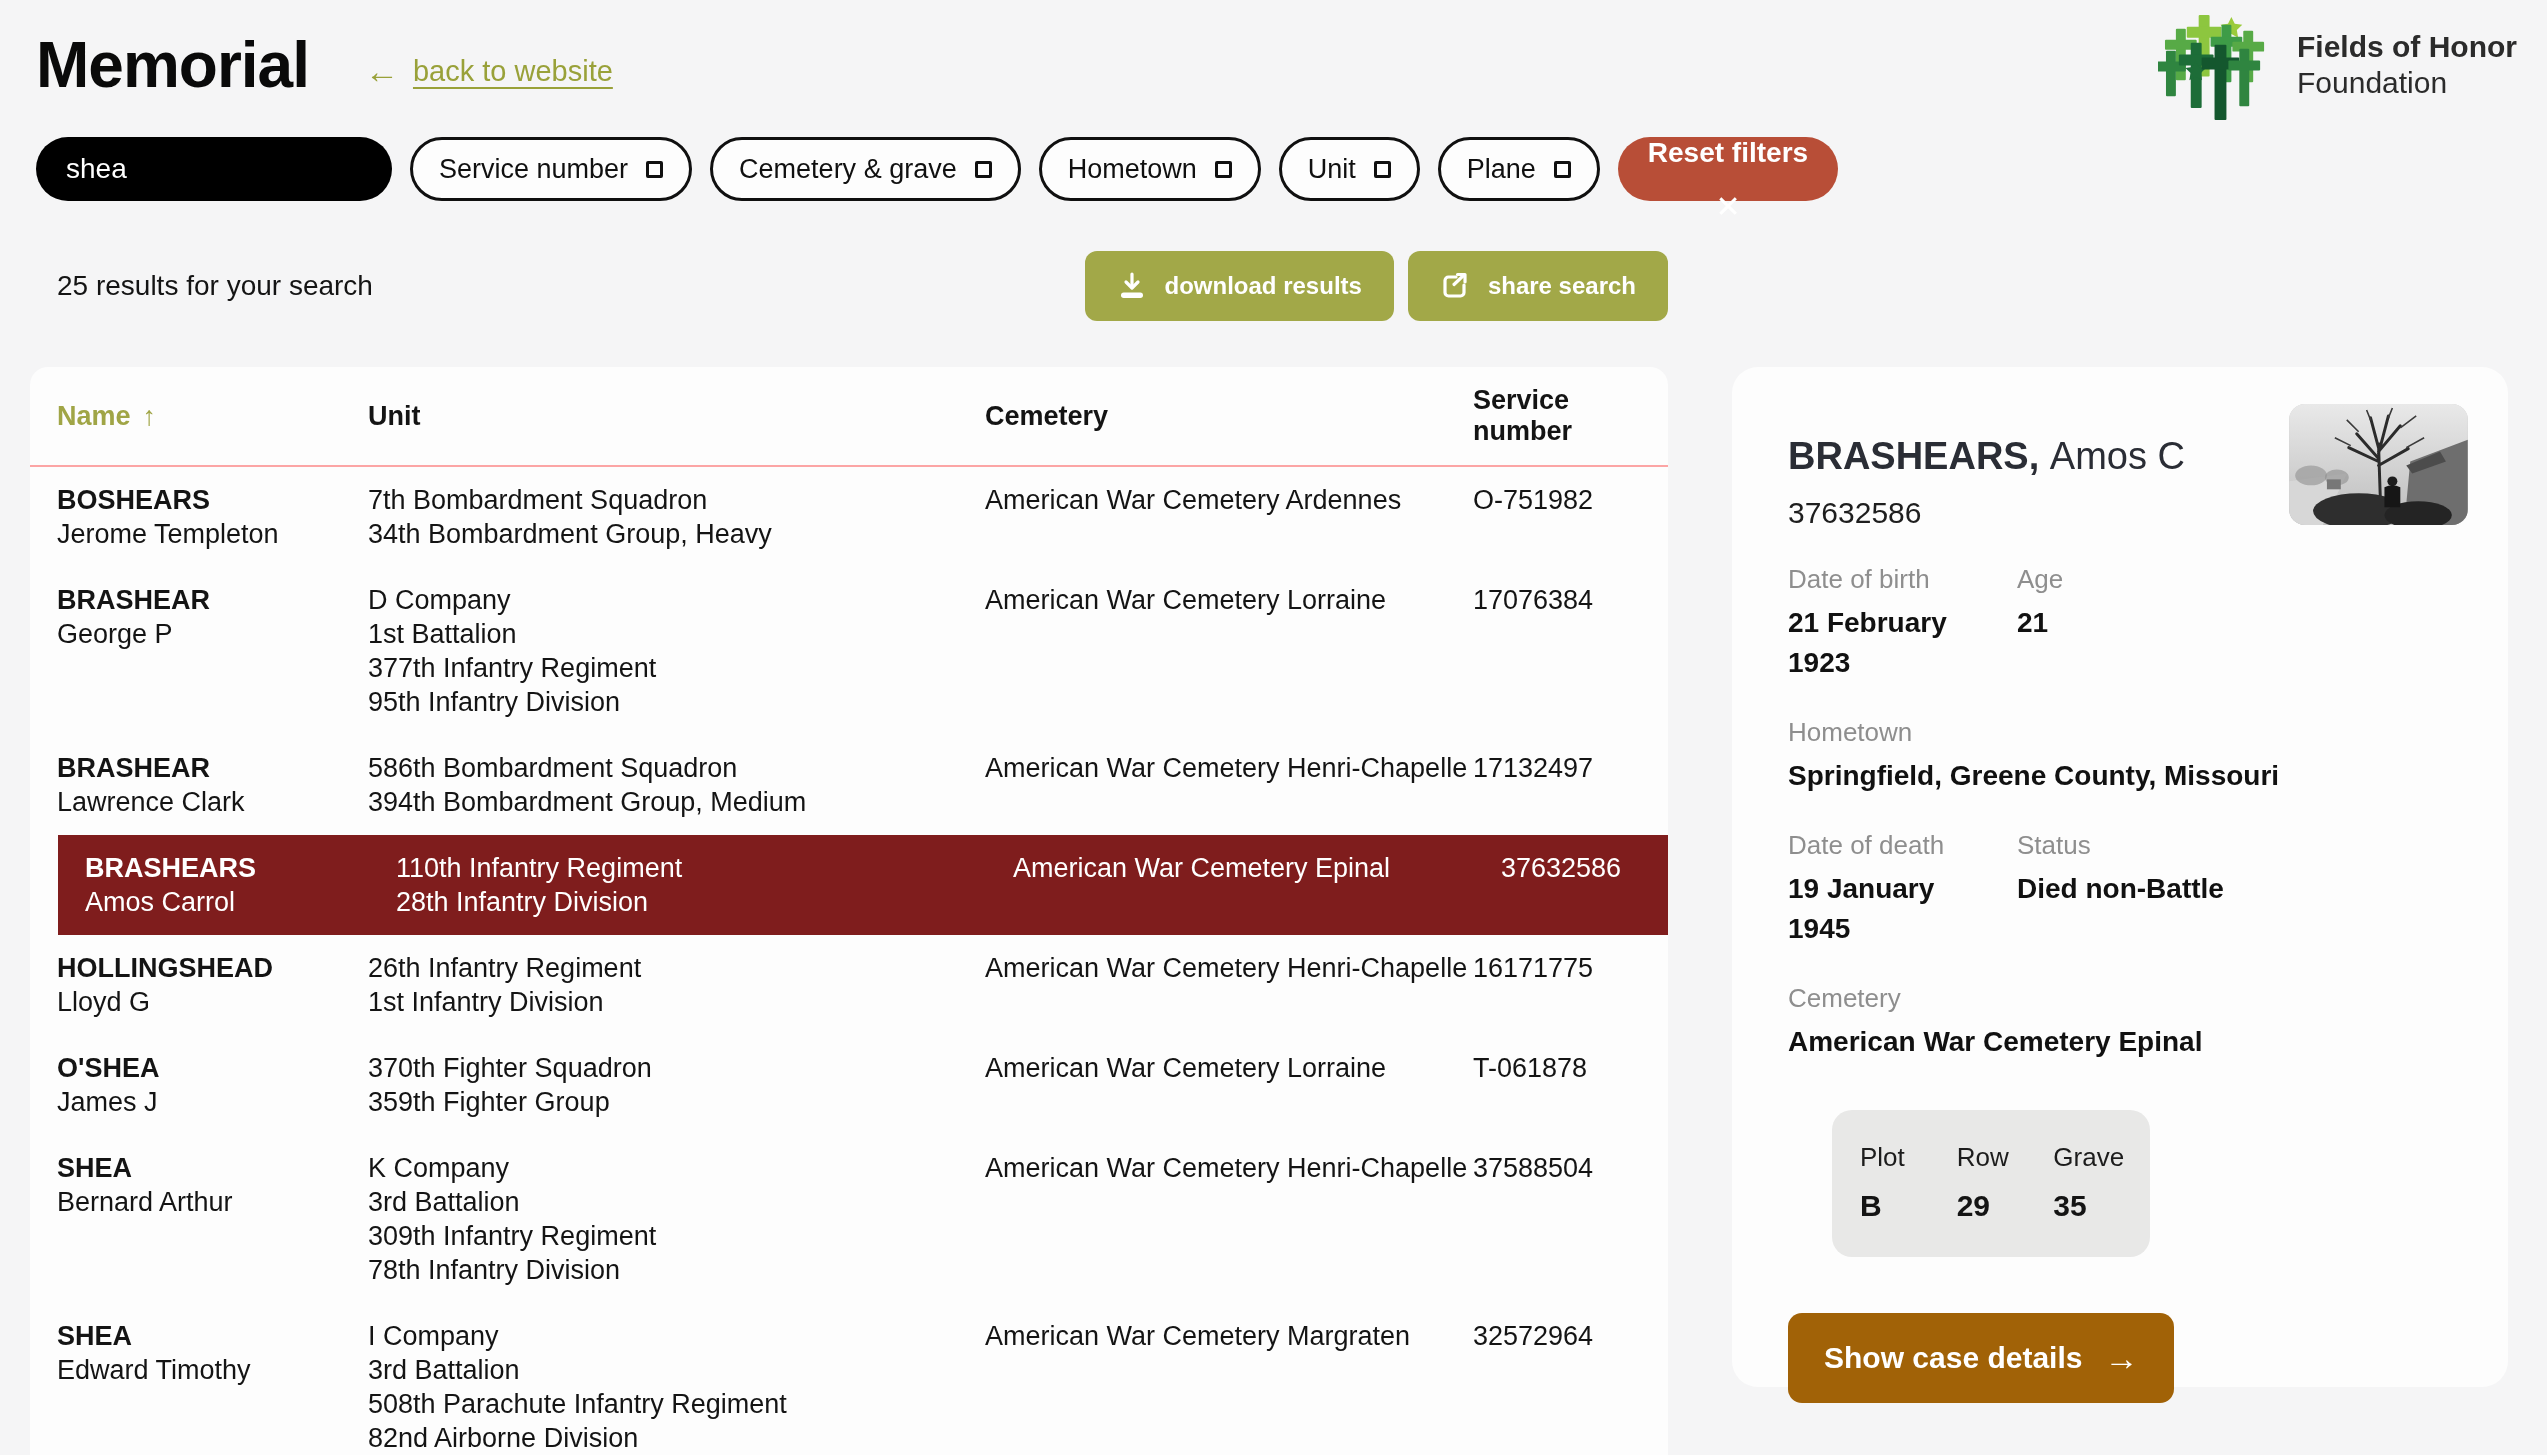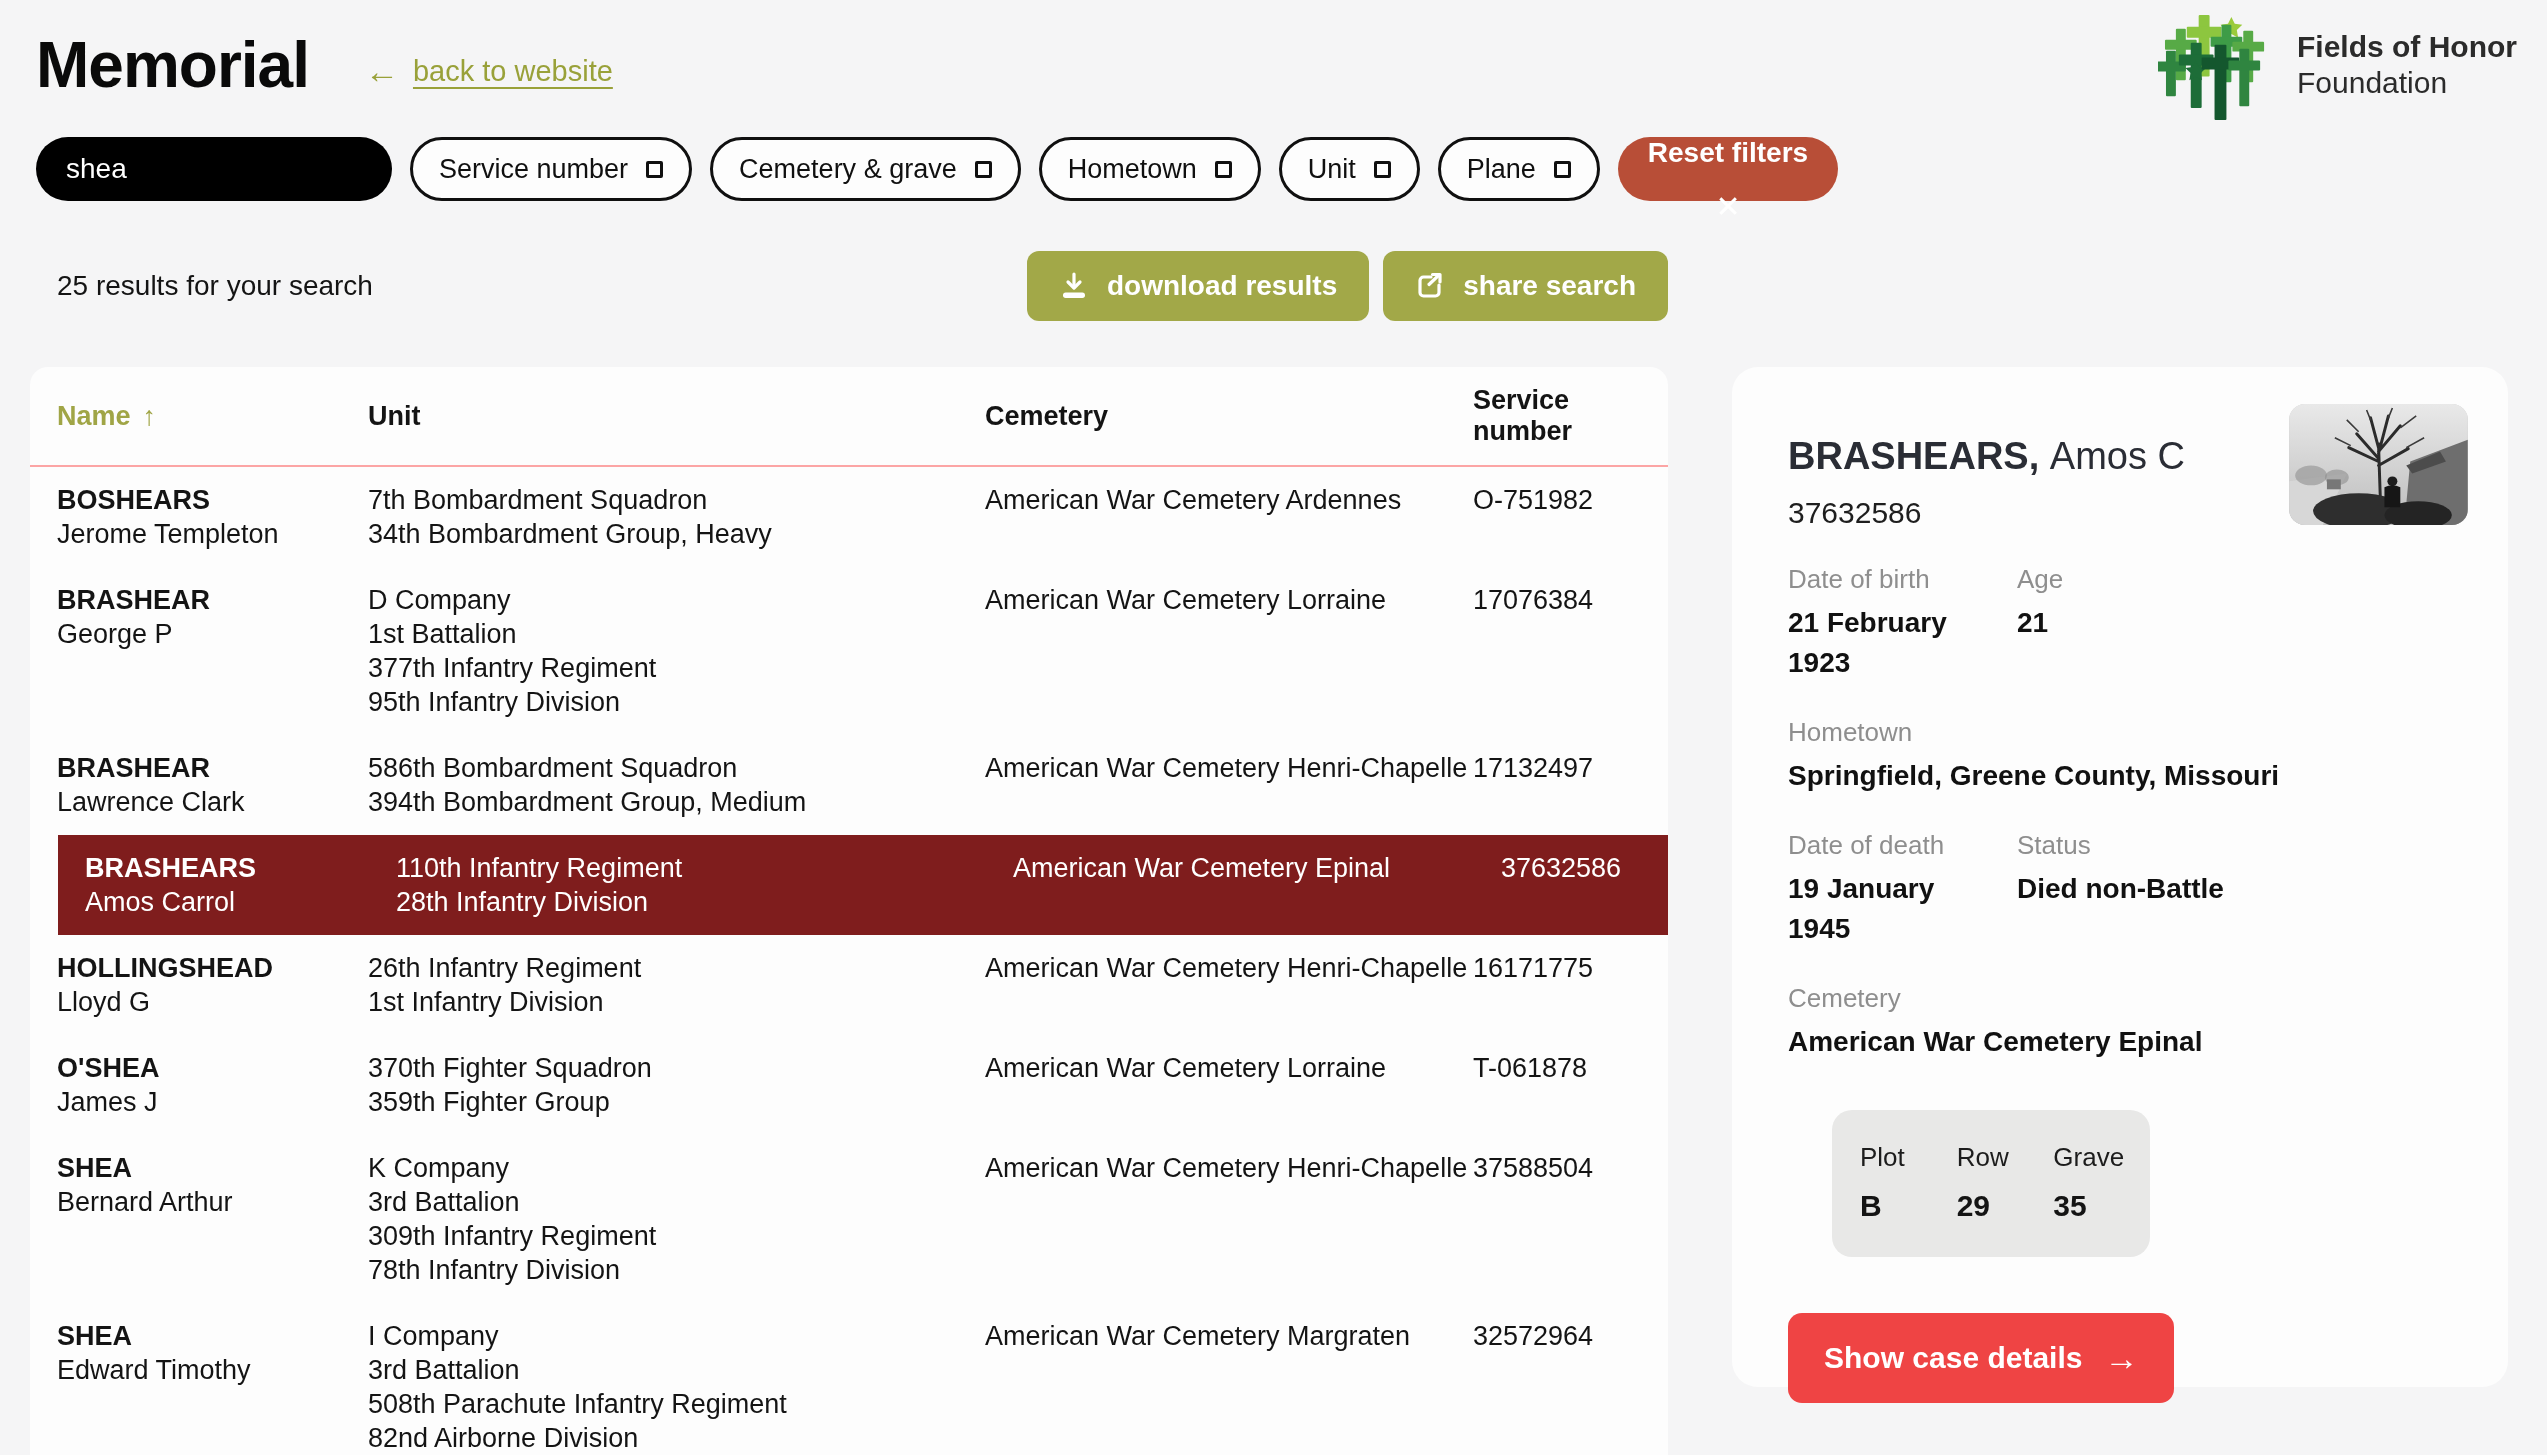--- a/index.html
+++ b/index.html
@@ -32,21 +32,21 @@
   .reset-pill { display:flex; align-items:center; gap:20px; height:64px; padding:0 30px;
                 background:#b84e37; border:none; border-radius:994px;
                 color:#fff; font-size:28px; font-weight:700; cursor:pointer;flex-direction:column; }
   .reset-pill .x { font-weight:400; font-size:30px; }
   
   .results-row { display:flex; align-items:center; margin:50px 0 0 36px; width:1632px; }
   .results-count { font-size:28px; margin-left:21px; }
   .action-buttons { margin-left:auto; display:flex; gap:14px; }
   .btn-olive { display:flex; align-items:center; gap:18px; height:70px; padding:0 32px;
                background:#a2a848; border:none; border-radius:12px;
-               color:#fff; font-size:28px; font-weight:700; cursor:pointer; }
+               color:#fff; font-size:24px; font-weight:700; cursor:pointer; }
   .btn-olive svg { display:block; }
   
   .main { display:flex; align-items:flex-start; margin:46px 0 0 30px; gap:64px; }
   
   .table-card { width:1638px; background:#fdfdfd; border-radius:18px 18px 0 0; min-height:1095px; }
   .thead, .trow { display:grid; grid-template-columns:311px 617px 488px 1fr; padding-left:27px; padding-right:20px; }
   .thead { height:100px; align-items:center; font-size:27px; font-weight:700; border-bottom:2px solid #fca5a5; }
   .th-sort { color:#a0a546; display:flex; gap:12px; align-items:center; cursor:pointer; }
   .trow { padding-top:16px; padding-bottom:16px; font-size:27px; line-height:34px; cursor:pointer; }
   .trow .surname { font-weight:700; }
@@ -66,21 +66,21 @@
   .fvalue { margin-top:8px; font-weight:700; font-size:28px; line-height:40px; color:#111; }
   .two-col { display:flex; margin-top:34px; }
   .col1 { width:229px; }
   .col1 .fvalue { max-width:209px; }
   .grave-box { margin-top:48px; width:318px; background:#e8e8e7; border-radius:20px;
                padding:32px 0 34px 28px; display:flex;margin-left:44px; }
   .gcol { width:100px; }
   .glabel { font-size:26px; color:#1c1c1c; }
   .gvalue { margin-top:16px; font-size:30px; font-weight:700; }
   .cta { margin-top:56px; display:inline-flex; align-items:center; gap:22px; height:90px;
-         padding:0 36px; background:#ef4444; border:none; border-radius:14px;
+         padding:0 36px; background:#a16207; border:none; border-radius:14px;
          color:#fff; font-size:30px; font-weight:700; cursor:pointer; }
   .cta .arr { font-size:34px; font-weight:400; }
 </style>
 </head>
 <body>
 
 <div class="header">
   <div class="app-title">Memorial</div>
   <div class="back-link">
     <span class="arrow">←</span>

